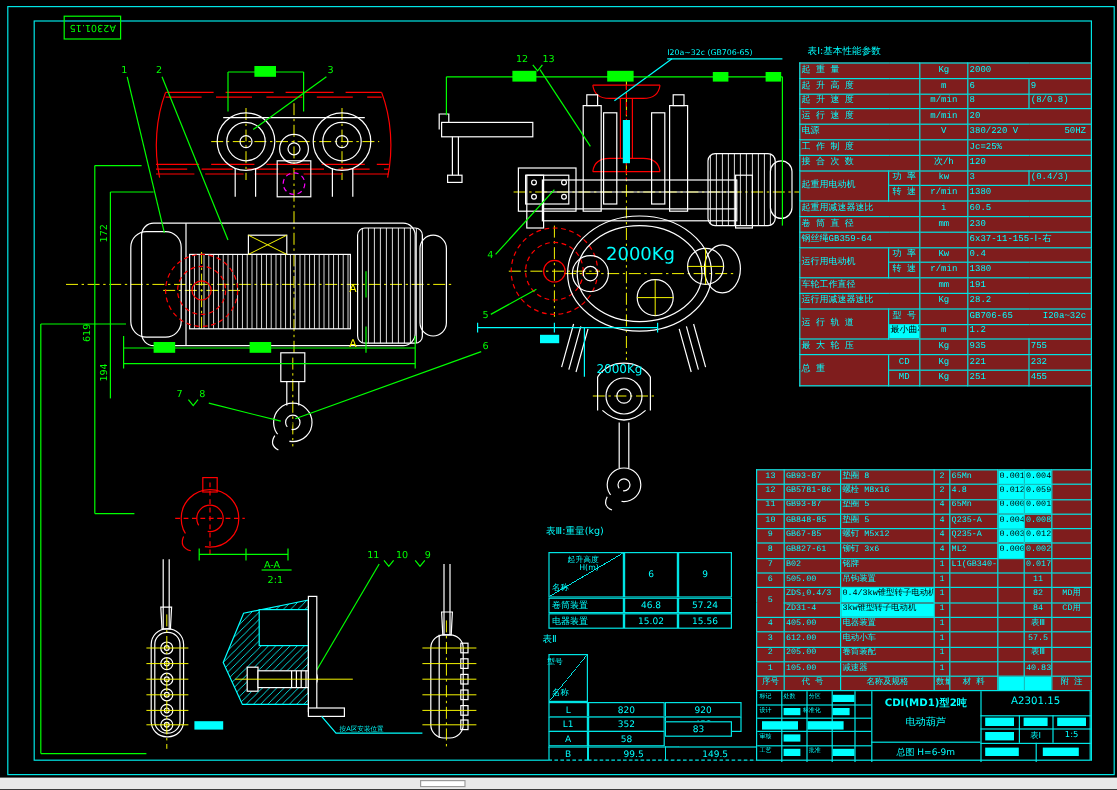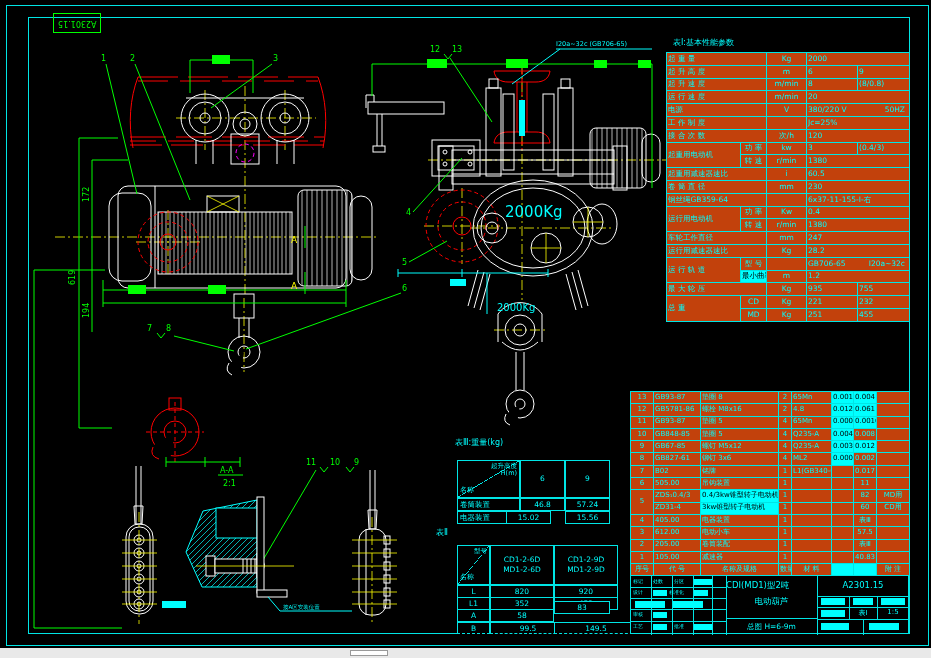--- a/index.html
+++ b/index.html
@@ -25,42 +25,42 @@
   .dash{stroke-dasharray:4 3;}
   .tg{fill:#00ff00;font-size:8px;}
   .ty{fill:#ffff00;font-size:9px;}
   .tc{fill:#00ffff;}
   .cap{font-size:15px;}
   .cap2{font-size:10px;}
   .note{font-size:6.5px;}
   .tcn{fill:#00ffff;font-size:5.5px;}
   
   .tpanel{position:absolute;z-index:3;background:#000;}
-  .dtable{border-collapse:collapse;table-layout:fixed;background:#c2410c;}
+  .dtable{border-collapse:collapse;table-layout:fixed;background:#7f1d1d;font-family:Liberation Mono, monospace;}
   .dtable td{border:1px solid #00e5e5;color:#0ff;font-size:7.5px;line-height:1.1;
              padding:0 1px;white-space:nowrap;overflow:hidden;height:11.6px;}
   #bom .dtable td{height:11.3px;font-size:7px;}
   .ctr{text-align:center;}
   .val{text-align:left;}
   .unit{text-align:center;}
   .lab{text-align:left;padding-left:3px;}
   .subl{text-align:center;}
   .lr{text-align:left;padding-left:4px;}
   .lr span+span{float:right;padding-right:3px;}
   .hl{background:#0ff !important;color:#000 !important;}
   .hlbox{background:#0ff;}
   .ovf{overflow:visible;}
   .tbl-label{position:absolute;color:#0ff;font-size:8px;z-index:3;white-space:nowrap;}
   
   .cell{position:absolute;box-sizing:border-box;border:1px solid #00e5e5;color:#0ff;
         font-size:7.5px;line-height:11px;padding:0 2px;white-space:nowrap;background:#000;}
   .cell.mid{display:flex;flex-direction:column;align-items:center;justify-content:center;line-height:1.3;}
   .diagbg{background-image:linear-gradient(to bottom right,transparent 49.4%,#00e5e5 49.4%,#00e5e5 50.6%,transparent 50.6%);}
   .dashedb{border-bottom:1px dashed #00e5e5 !important;}
-  .corner-tr{position:absolute;right:2px;top:2px;font-size:6.5px;line-height:7px;text-align:right;color:#0ff;}
+  .corner-tr{position:absolute;right:20px;top:2px;font-size:6.5px;line-height:7px;text-align:right;color:#0ff;}
   .corner-bl{position:absolute;left:2px;bottom:1px;font-size:7px;color:#0ff;}
   
   #tblock{position:absolute;left:630px;top:575px;width:279px;height:59px;border:1px solid #00e5e5;
           box-sizing:border-box;background:#000;z-index:3;}
   #tblock .zone-text{position:absolute;color:#0ff;white-space:nowrap;}
   .tline{position:absolute;background:#00e5e5;}
   .tinytxt{position:absolute;color:#0ff;font-size:5px;line-height:7px;white-space:nowrap;}
   .cfill{position:absolute;background:#0ff;}
   
   #cbox{position:absolute;left:53px;top:13px;width:46px;height:18px;border:1px solid #00ff00;
@@ -469,21 +469,21 @@
             <td class="val" colspan="2">0.4</td>
           </tr>
           <tr>
             <td class="subl">转 速</td>
             <td class="unit">r/min</td>
             <td class="val" colspan="2">1380</td>
           </tr>
           <tr>
             <td class="lab" colspan="2">车轮工作直径</td>
             <td class="unit">mm</td>
-            <td class="val" colspan="2">247</td>
+            <td class="val" colspan="2">191</td>
           </tr>
           <tr>
             <td class="lab" colspan="2">运行用减速器速比</td>
             <td class="unit">Kg</td>
             <td class="val" colspan="2">28.2</td>
           </tr>
           <tr>
             <td class="lab" rowspan="2">运 行 轨 道</td>
             <td class="subl">型 号</td>
             <td class="unit"></td>
@@ -540,21 +540,21 @@
             <td class="ctr hl">0.004</td>
             <td class="ctr"></td>
           </tr>
           <tr>
             <td class="ctr">12</td>
             <td>GB5781-86</td>
             <td class="">螺栓  M8x16</td>
             <td class="ctr">2</td>
             <td class="">4.8</td>
             <td class="ctr hl">0.012</td>
-            <td class="ctr hl">0.061</td>
+            <td class="ctr hl">0.059</td>
             <td class="ctr"></td>
           </tr>
           <tr>
             <td class="ctr">11</td>
             <td>GB93-87</td>
             <td class="">垫圈  5</td>
             <td class="ctr">4</td>
             <td class="">65Mn</td>
             <td class="ctr hl">0.0004</td>
             <td class="ctr hl">0.0016</td>
@@ -619,21 +619,21 @@
             <td class="ctr"></td>
             <td class="ctr">82</td>
             <td class="ctr">MD用</td>
           </tr>
           <tr>
             <td>ZD31-4</td>
             <td class="hl ">3kw锥型转子电动机</td>
             <td class="ctr">1</td>
             <td class=""></td>
             <td class="ctr"></td>
-            <td class="ctr">60</td>
+            <td class="ctr">84</td>
             <td class="ctr">CD用</td>
           </tr>
           <tr>
             <td class="ctr">4</td>
             <td>405.00</td>
             <td class="">电器装置</td>
             <td class="ctr">1</td>
             <td class=""></td>
             <td class="ctr"></td>
             <td class="ctr">表Ⅲ</td>
@@ -689,54 +689,46 @@
         <div class="corner-tr">起升高度<br></div>
         <div class="corner-tr" style="top:9px">H(m)</div>
         <div class="corner-bl">名称</div>
       </div>
       <div class="cell ctr mid" style="left:63px;top:0px;width:45px;height:38px">6</div>
       <div class="cell ctr mid" style="left:108px;top:0px;width:45px;height:38px">9</div>
       <div class="cell " style="left:0px;top:38px;width:63px;height:13px">卷筒装置</div>
       <div class="cell ctr" style="left:63px;top:38px;width:45px;height:13px">46.8</div>
       <div class="cell ctr" style="left:108px;top:38px;width:45px;height:13px">57.24</div>
       <div class="cell " style="left:0px;top:51px;width:63px;height:13px">电器装置</div>
-      <div class="cell ctr" style="left:49px;top:51px;width:45px;height:13px">15.02</div>
+      <div class="cell ctr" style="left:63px;top:51px;width:45px;height:13px">15.02</div>
       <div class="cell ctr" style="left:108px;top:51px;width:45px;height:13px">15.56</div>
     </div>
 
-  <div class="tbl-label" style="left:436px;top:527px;text-align:center;">表Ⅱ</div>
+  <div class="tbl-label" style="left:452px;top:527px;text-align:center;">表Ⅱ</div>
   <div id="t2" class="tpanel" style="left:457px;top:545px;width:161px;height:89px;">
       <div class="cell diagbg" style="left:0px;top:0px;width:33px;height:40px">
         <div class="corner-tr">型号</div>
         <div class="corner-bl">名称</div>
-      </div>
-      <div class="cell ctr mid" style="left:33px;top:0px;width:64px;height:40px">
-        <div>CD1-2-6D</div>
-        <div>MD1-2-6D</div>
-      </div>
-      <div class="cell ctr mid" style="left:97px;top:0px;width:64px;height:40px">
-        <div>CD1-2-9D</div>
-        <div>MD1-2-9D</div>
       </div>
       <div class="cell ctr" style="left:0px;top:40px;width:33px;height:12.5px">L</div>
       <div class="cell ctr" style="left:33px;top:40px;width:64px;height:12.5px">820</div>
       <div class="cell ctr" style="left:97px;top:40px;width:64px;height:12.5px">920</div>
       <div class="cell ctr" style="left:0px;top:52.2px;width:33px;height:12.5px">L1</div>
       <div class="cell ctr" style="left:33px;top:52.2px;width:64px;height:12.5px">352</div>
       <div class="cell ctr" style="left:97px;top:52.2px;width:64px;height:12.5px">452</div>
       <div class="cell ctr" style="left:0px;top:64.4px;width:33px;height:12.5px">A</div>
       <div class="cell ctr" style="left:33px;top:64.4px;width:64px;height:12.5px">58</div>
       <div class="cell ctr" style="left:97px;top:56px;width:56px;height:12.5px">83</div>
       <div class="cell ctr dashedb" style="left:0px;top:76.6px;width:33px;height:12.5px">B</div>
       <div class="cell ctr dashedb" style="left:33px;top:76.6px;width:76px;height:12.5px">99.5</div>
       <div class="cell ctr dashedb" style="left:97px;top:76.6px;width:84px;height:12.5px">149.5</div>
     </div>
 
   <div id="tblock">
-    <div class="zone-text" style="left:95px;top:4px;width:91px;text-align:left;font-size:8.5px;">CDⅠ(MD1)型2吨</div>
+    <div class="zone-text" style="left:95px;top:4px;width:91px;text-align:center;font-size:8.5px;font-weight:bold;">CDⅠ(MD1)型2吨</div>
     <div class="zone-text" style="left:95px;top:20px;width:91px;text-align:center;font-size:8.5px;">电动葫芦</div>
     <div class="zone-text" style="left:95px;top:46px;width:91px;text-align:center;font-size:7.5px;">总图 H=6-9m</div>
     <div class="zone-text" style="left:186px;top:4px;width:92px;text-align:center;font-size:8.5px;">A2301.15</div>
     <div class="zone-text" style="left:219px;top:32px;width:26px;text-align:center;font-size:7px;">表Ⅰ</div>
     <div class="zone-text" style="left:248px;top:32px;width:28px;text-align:center;font-size:7px;">1:5</div>
   <div class="tline" style="left:95px;top:0px;width:1px;height:59px"></div>
       <div class="tline" style="left:186px;top:0px;width:1px;height:59px"></div>
       <div class="tline" style="left:20px;top:0px;width:1px;height:59px"></div>
       <div class="tline" style="left:41px;top:0px;width:1px;height:59px"></div>
       <div class="tline" style="left:62px;top:0px;width:1px;height:59px"></div>

